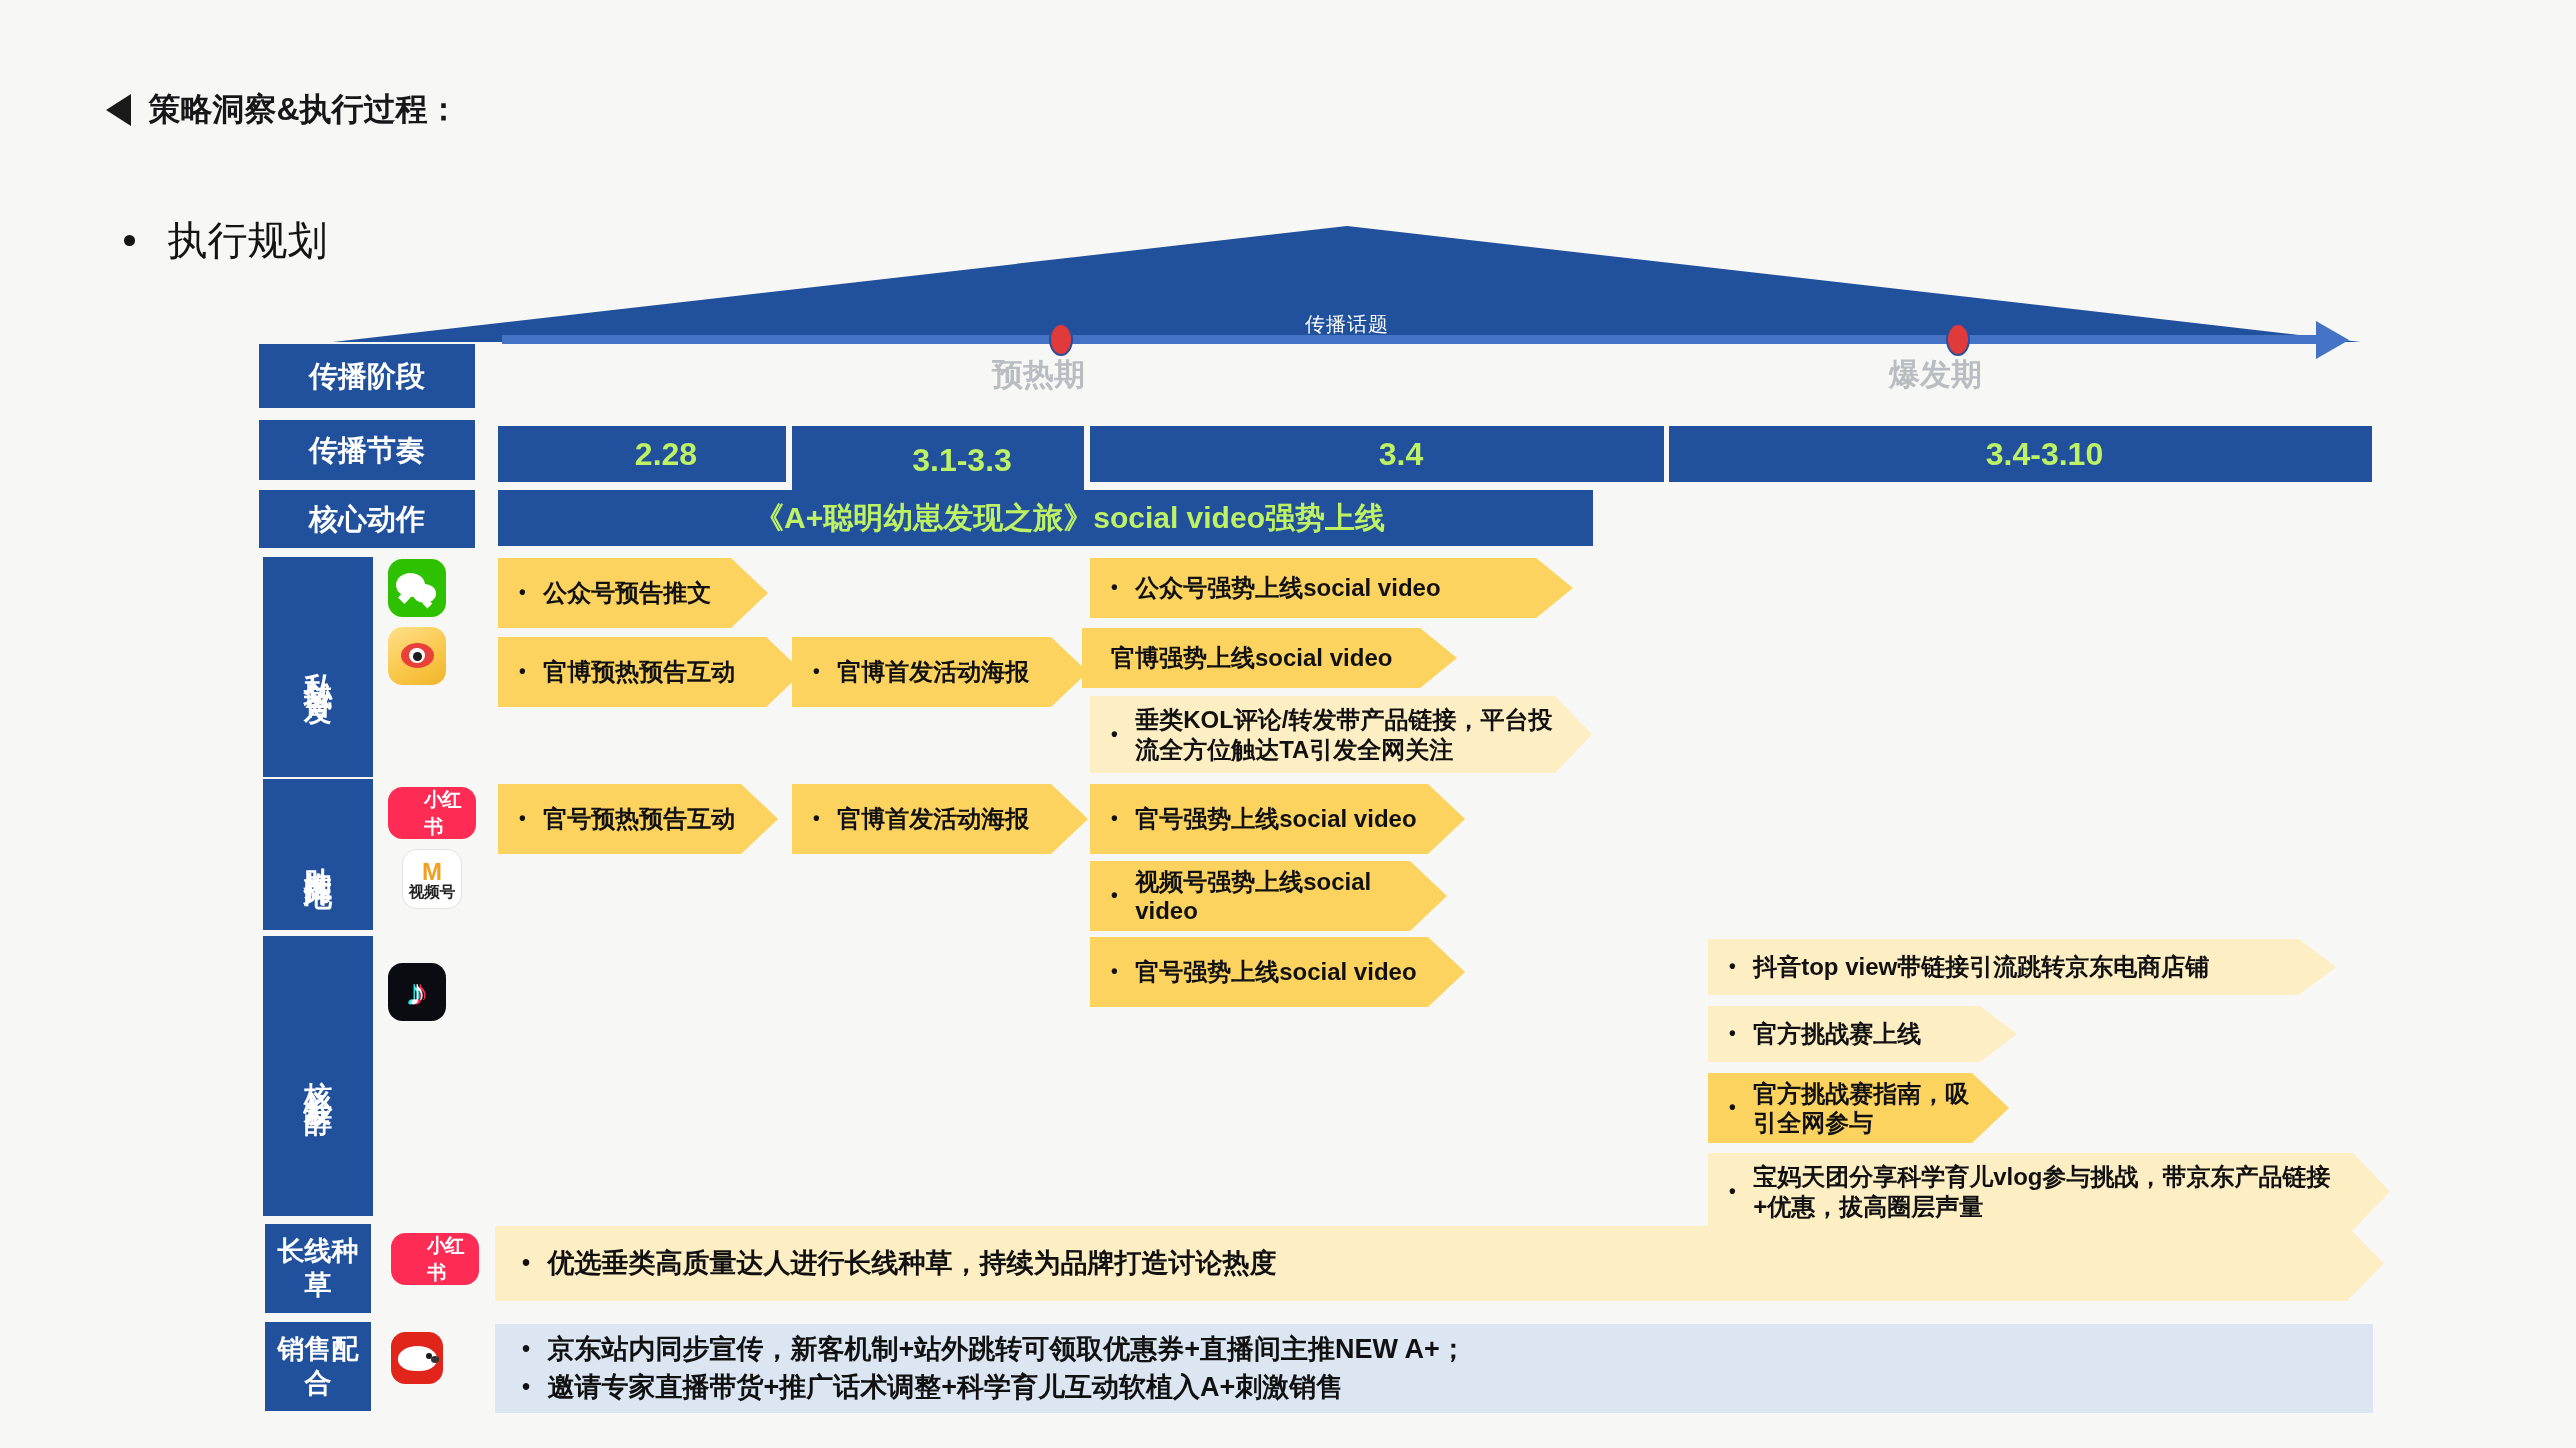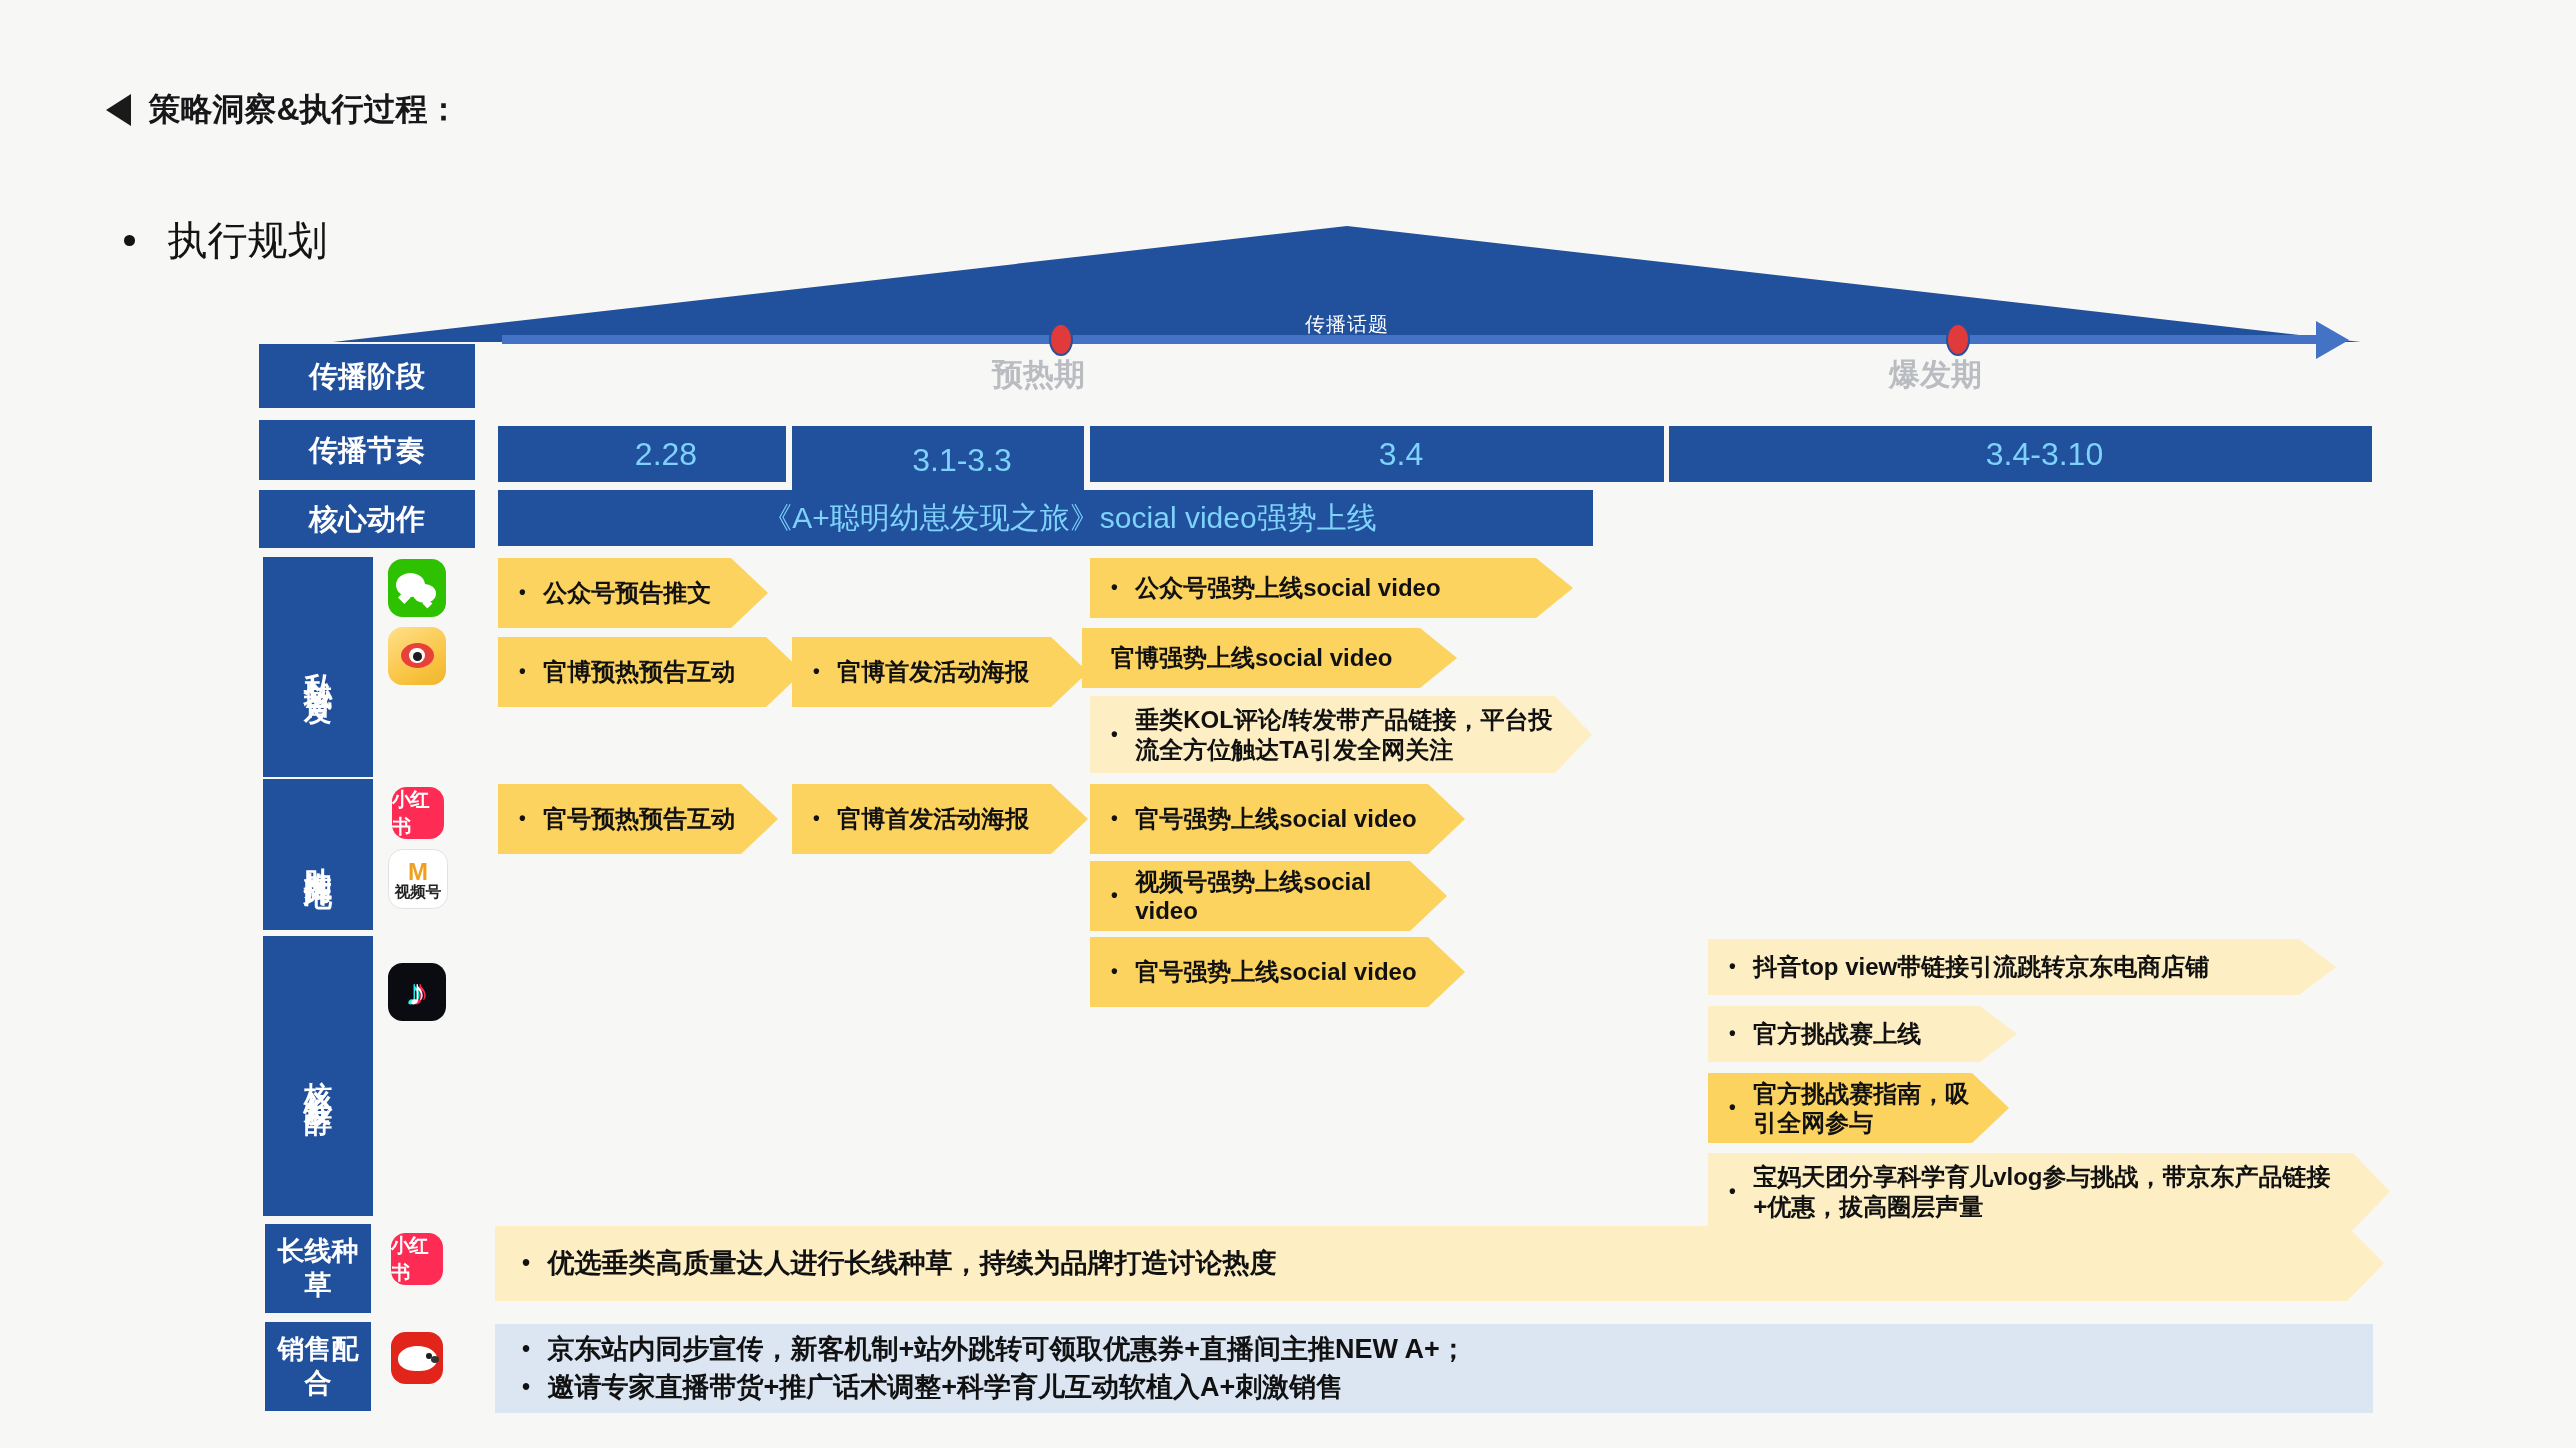--- a/index.html
+++ b/index.html
@@ -64,35 +64,35 @@
     position:absolute;font-size:31px;color:#b9bcc0;font-weight:bold;white-space:nowrap;
   }
 
   
   .lbl{
     position:absolute;background:#21509c;color:#fff;font-weight:bold;
     display:flex;align-items:center;justify-content:center;text-align:center;
     line-height:1.25;box-sizing:border-box;
   }
   .hdrcell{
-    position:absolute;background:#21509c;color:#7dd3fc;font-weight:normal;
+    position:absolute;background:#21509c;color:#bef264;font-weight:bold;
     display:flex;align-items:center;justify-content:center;text-align:center;
     box-sizing:border-box;
     padding-left:48px;
   }
   .iconbox{
     position:absolute;display:flex;flex-direction:column;align-items:center;gap:9.7px;
   }
 
   
   .ico{width:58px;height:58px;border-radius:14.5px;position:relative;
        display:flex;align-items:center;justify-content:center;overflow:hidden;flex:none;}
   .ico-wechat{background:#2dc100;}
   .ico-weibo{background:linear-gradient(150deg,#ffe08a 0%,#f9c647 60%,#f0b429 100%);}
-  .ico-xhs{background:#fe2c55;}
+  .ico-xhs{background:#fe2c55;padding-left:36px;}
   .ico-xhs span{color:#fff;font-weight:bold;font-size:19.3px;letter-spacing:-1px;}
   .ico-channels{background:#fff;border:1px solid #e2e2e2;flex-direction:column;gap:0;}
   .ico-channels .mglyph{color:#f0a020;font-size:24px;line-height:0.8;font-weight:bold;margin-top:3.9px;}
   .ico-channels .ctxt{color:#222;font-size:15.5px;font-weight:bold;line-height:1;margin-top:2.9px;}
   .ico-douyin{background:#0b0b12;}
   .ico-jd{background:#e1251b;}
   .ico-xhs-sm{width:52px;height:52px;}
 
   
   .wx-a,.wx-b{position:absolute;background:#fff;border-radius:50%;}

